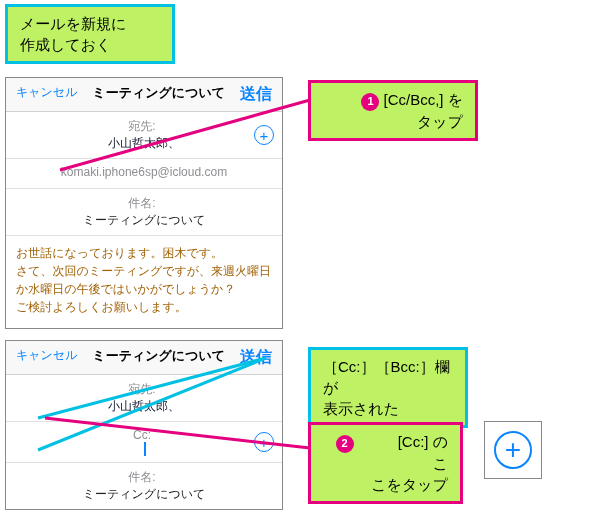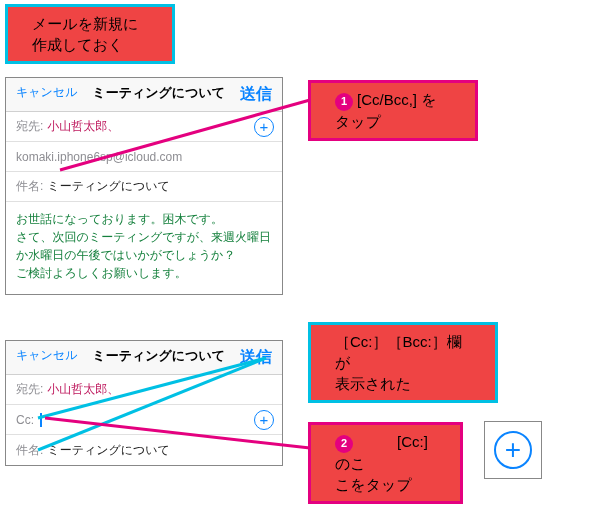--- a/index.html
+++ b/index.html
@@ -34,64 +34,65 @@
   .send { color: #0a84ff; font-size: 16px; font-weight: bold; }
   .field-row {
     display: flex;
     align-items: center;
     padding: 6px 10px;
     border-bottom: 1px solid #e0e0e0;
     font-size: 12px;
     color: #8e8e93;
     min-height: 30px;
     position: relative;
+    flex-direction: column;
   }
   .field-label { color: #8e8e93; margin-right: 4px; }
-  .recipient { color: #be185d; }
+  .recipient { color: #0f172a; }
   .value-dark { color: #222; }
   .plus-circle {
     position: absolute;
     right: 8px;
     top: 50%;
     transform: translateY(-50%);
     width: 20px;
     height: 20px;
     border: 1.5px solid #0a84ff;
     border-radius: 50%;
     display: flex;
     align-items: center;
     justify-content: center;
     color: #0a84ff;
     font-size: 15px;
     line-height: 1;
   }
   .body-text {
     padding: 8px 10px 12px;
     font-size: 12px;
-    color: #15803d;
+    color: #a16207;
     line-height: 1.5;
     white-space: pre-line;
   }
   .cursor {
     display: inline-block;
     width: 0;
     height: 14px;
     border-left: 2px solid #0a84ff;
     vertical-align: middle;
     margin-left: 2px;
   }
   .callout-box {
     position: absolute;
-    background: #ef4444;
+    background: #bef264;
     font-size: 15px;
     line-height: 1.4;
-    padding: 6px 24px;
+    padding: 6px 12px;
   }
   .note-blue { border: 3px solid #00c0e4; }
-  .callout-pink { border: 3px solid #e4007f; }
+  .callout-pink { border: 3px solid #e4007f; text-align: right; }
   .step-circle {
     display: inline-flex;
     align-items: center;
     justify-content: center;
     width: 18px;
     height: 18px;
     border-radius: 50%;
     background: #e4007f;
     color: #fff;
     font-size: 11px;
@@ -135,21 +136,21 @@
 <div class="callout-box note-blue" style="left:5px; top:4px; width:170px;">
   <span style="white-space:pre-line;">メールを新規に
 作成しておく</span>
 </div>
 
 <div class="callout-box callout-pink" style="left:308px; top:80px; width:170px;">
   <span class="step-circle">1</span><span style="white-space:pre-line; vertical-align:top;">[Cc/Bcc,] を
 タップ</span>
 </div>
 
-<div class="callout-box note-blue" style="left:308px; top:322px; width:190px;">
+<div class="callout-box note-blue" style="left:308px; top:347px; width:160px;">
   <span style="white-space:pre-line;">［Cc:］［Bcc:］欄が
 表示された</span>
 </div>
 
 <div class="callout-box callout-pink" style="left:308px; top:422px; width:155px;">
   <span class="step-circle">2</span><span style="white-space:pre-line; vertical-align:top;margin-left:40px;">[Cc:] のこ
 こをタップ</span>
 </div>
 
 <div class="big-plus-box">

